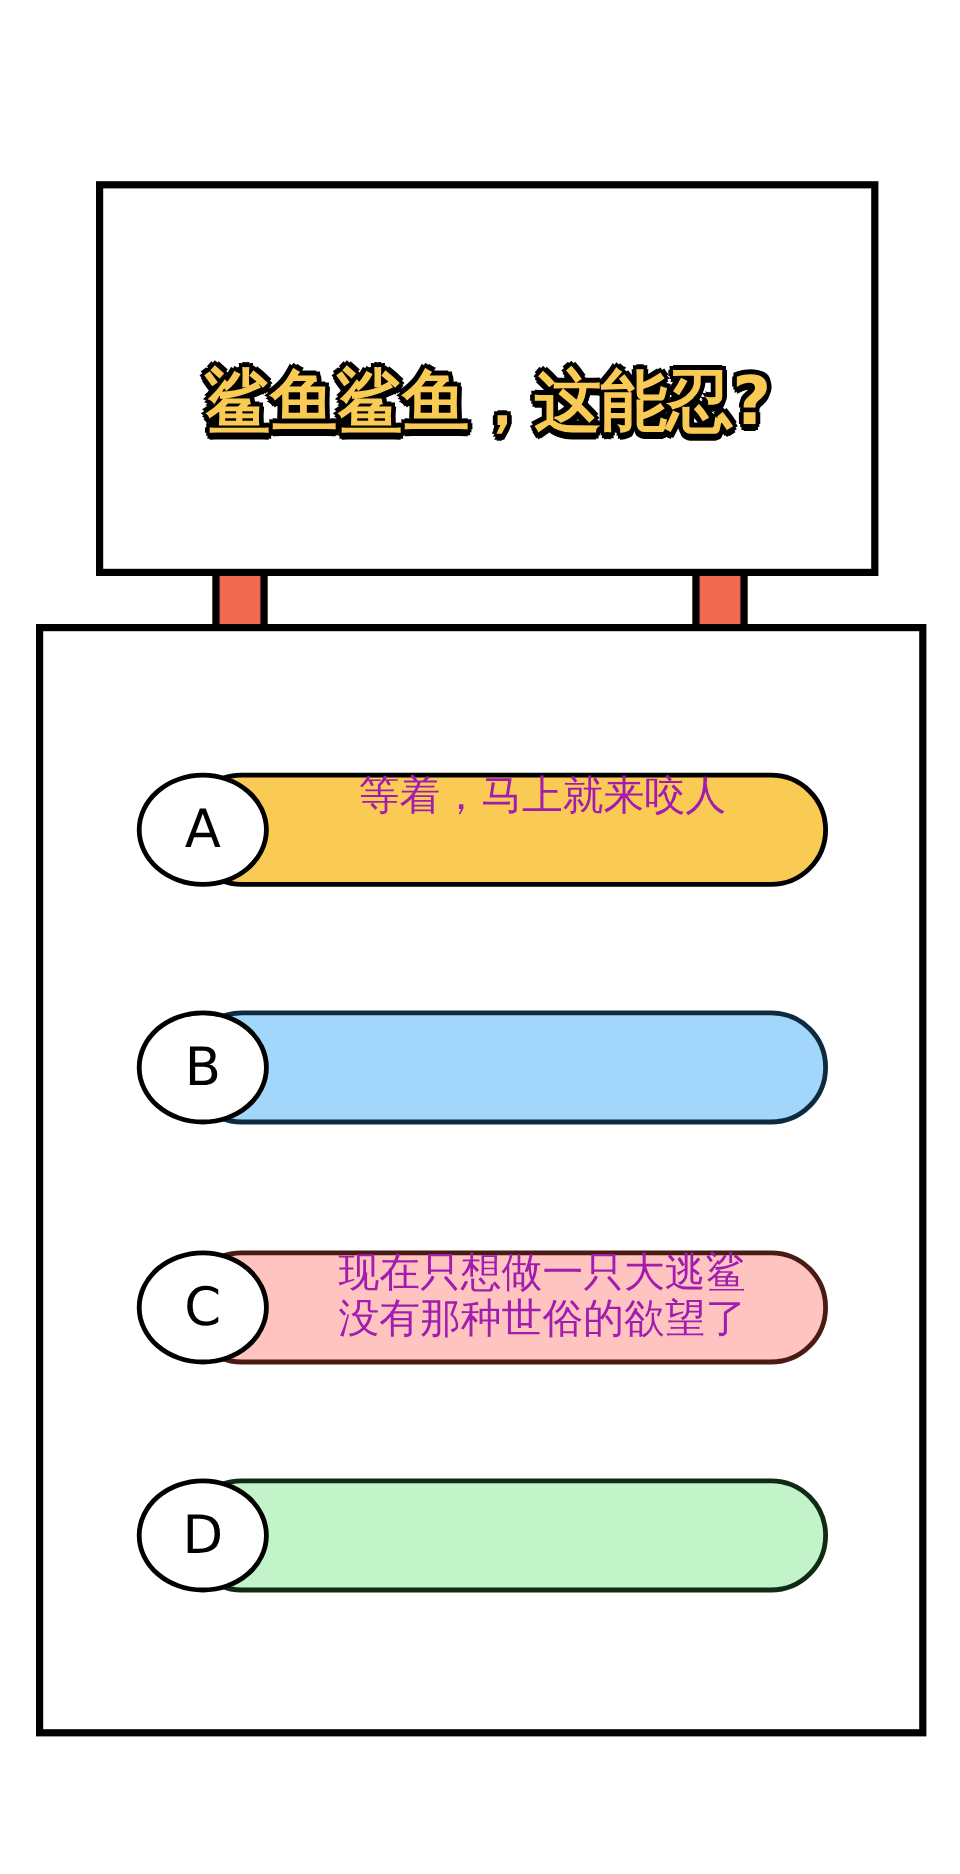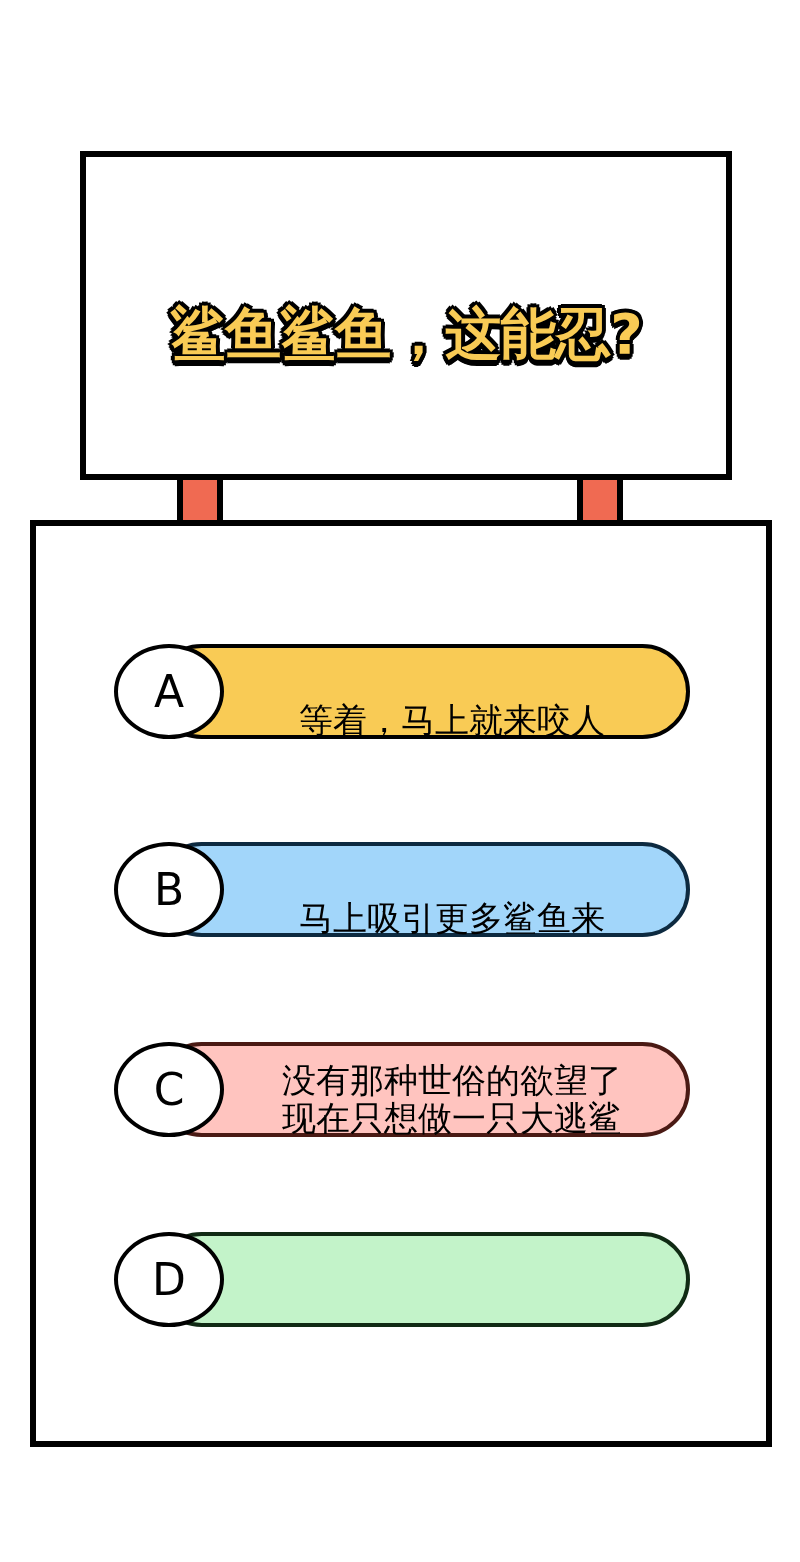--- a/index.html
+++ b/index.html
@@ -19,22 +19,22 @@
   .lower { position: absolute; left: 30px; top: 520px; width: 742px; height: 927px;
            box-sizing: border-box; border: 6px solid #000; background: #fff; z-index: 2; }
   .option { position: absolute; left: 114px; width: 576px; height: 95px; z-index: 3; cursor: pointer; }
   .pill { position: absolute; left: 40px; right: 0; top: 0; bottom: 0; box-sizing: border-box;
           border: 4px solid #000; border-radius: 48px; }
   .circle { position: absolute; left: 0; top: 0; width: 110px; height: 95px; box-sizing: border-box;
             border: 4px solid #000; border-radius: 50%; background: #fff;
             display: flex; align-items: center; justify-content: center;
             font-family: "DejaVu Sans", sans-serif; font-size: 44px; color: #000; }
   .opt-text { position: absolute; left: 130px; right: 30px; top: 0; bottom: 0;
-              display: flex; flex-direction: column; align-items: center; justify-content: flex-end;
-              font-size: 34px; color: #000000; line-height: 38px; white-space: nowrap; }
+              display: flex; flex-direction: column; align-items: center; justify-content: flex-start;
+              font-size: 34px; color: #a21caf; line-height: 38px; white-space: nowrap; }
   .opt-text.left { align-items: flex-start; padding-left: 22px; }
 </style>
 </head>
 <body>
 
 <div class="post" style="left: 177px; background: rgb(240, 106, 82);"></div>
 <div class="post" style="left: 577px; background: rgb(240, 106, 82);"></div>
 
 <div class="board">
   <div class="title" style="color: rgb(249, 203, 85);">鲨鱼鲨鱼，这能忍?</div>
@@ -46,30 +46,27 @@
   <div class="pill" style="background: rgb(249, 203, 85); border-color: rgb(0, 0, 0);"></div>
   <div class="circle">A</div>
   <div class="opt-text">
     <span>等着，马上就来咬人</span>
   </div>
 </div>
 
 <div class="option" style="top:842px;">
   <div class="pill" style="background: rgb(162, 214, 250); border-color: rgb(13, 42, 64);"></div>
   <div class="circle">B</div>
-  <div class="opt-text">
-    <span>马上吸引更多鲨鱼来</span>
-  </div>
 </div>
 
 <div class="option" style="top:1042px;">
   <div class="pill" style="background: rgb(255, 196, 191); border-color: rgb(74, 26, 20);"></div>
   <div class="circle">C</div>
   <div class="opt-text">
+    <span>现在只想做一只大逃鲨</span>
     <span>没有那种世俗的欲望了</span>
-    <span>现在只想做一只大逃鲨</span>
   </div>
 </div>
 
 <div class="option" style="top:1232px;">
   <div class="pill" style="background: rgb(195, 243, 201); border-color: rgb(16, 42, 20);"></div>
   <div class="circle">D</div>
 </div>
 
 </body></html>

